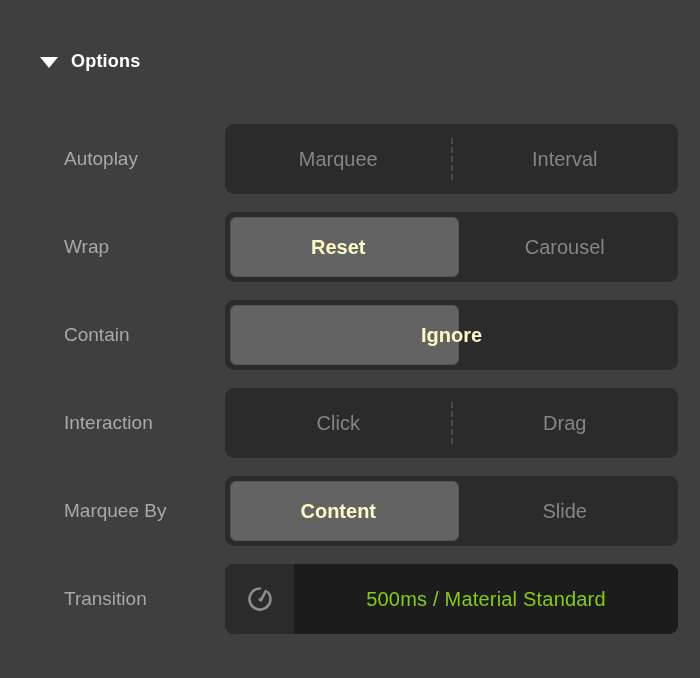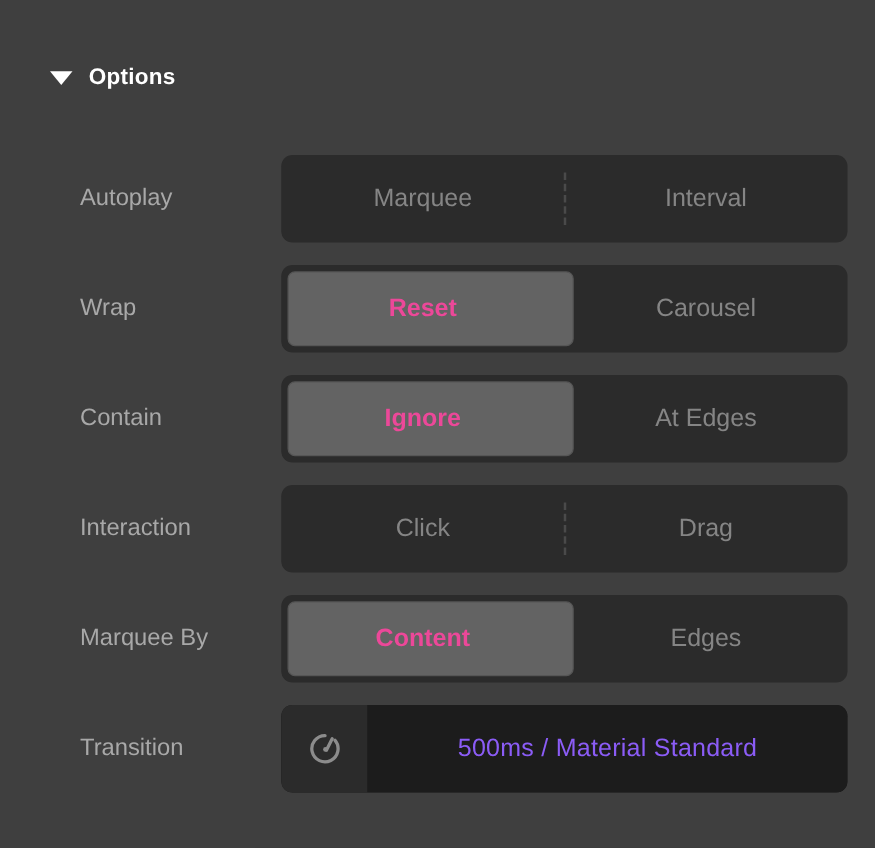--- a/index.html
+++ b/index.html
@@ -99,21 +99,21 @@
     justify-content: center;
     position: relative;
     z-index: 2;
     font-size: 20px;
     color: #858585;
     font-weight: normal;
     height: 100%;
     box-sizing: border-box;
   }
   .seg-option.selected {
-    color: #ec4899;
+    color: #fef9c3;
     font-weight: bold;
   }
   
   .seg-pill {
     position: absolute;
     top: 5px;
     left: 5px;
     width: 229px;
     height: 60px;
     background: #636363;
@@ -157,21 +157,21 @@
     align-items: center;
     justify-content: center;
   }
   .value-field {
     flex: 1 1 auto;
     height: 70px;
     background: #1c1c1c;
     display: flex;
     align-items: center;
     justify-content: center;
-    color: #8b5cf6;
+    color: #84cc16;
     font-size: 20px;
     font-weight: normal;
     letter-spacing: 0.2px;
   }
   .speed-icon { display: block; }
 </style>
 </head>
 <body>
 
 <div class="panel">
@@ -201,41 +201,40 @@
             <div class="seg-option">Carousel</div>
           </div>
         </div>
       </div>
       <div class="row">
         <div class="row-label">Contain</div>
         <div class="segmented">
           <div class="seg-inner">
             <div class="seg-pill"></div>
             <div class="seg-option selected">Ignore</div>
-            <div class="seg-option">At Edges</div>
           </div>
         </div>
       </div>
       <div class="row">
         <div class="row-label">Interaction</div>
         <div class="segmented">
           <div class="seg-inner">
             <div class="seg-divider"></div>
             <div class="seg-option">Click</div>
             <div class="seg-option">Drag</div>
           </div>
         </div>
       </div>
       <div class="row">
         <div class="row-label">Marquee By</div>
         <div class="segmented">
           <div class="seg-inner">
             <div class="seg-pill"></div>
             <div class="seg-option selected">Content</div>
-            <div class="seg-option">Edges</div>
+            <div class="seg-option">Slide</div>
           </div>
         </div>
       </div>
       <div class="row">
         <div class="row-label">Transition</div>
         <div class="value-control">
           <div class="value-icon-cell">
             <svg class="speed-icon" width="30" height="30" viewBox="0 0 24 24" aria-hidden="true">
               <path d="M12 3.6 A8.4 8.4 0 1 0 18.4 6.6" fill="none" stroke="#8c8c8c" stroke-width="2.1" stroke-linecap="round"></path>
               <path d="M12.9 12.9 L16.6 5.6" fill="none" stroke="#8c8c8c" stroke-width="2.1" stroke-linecap="round"></path>

